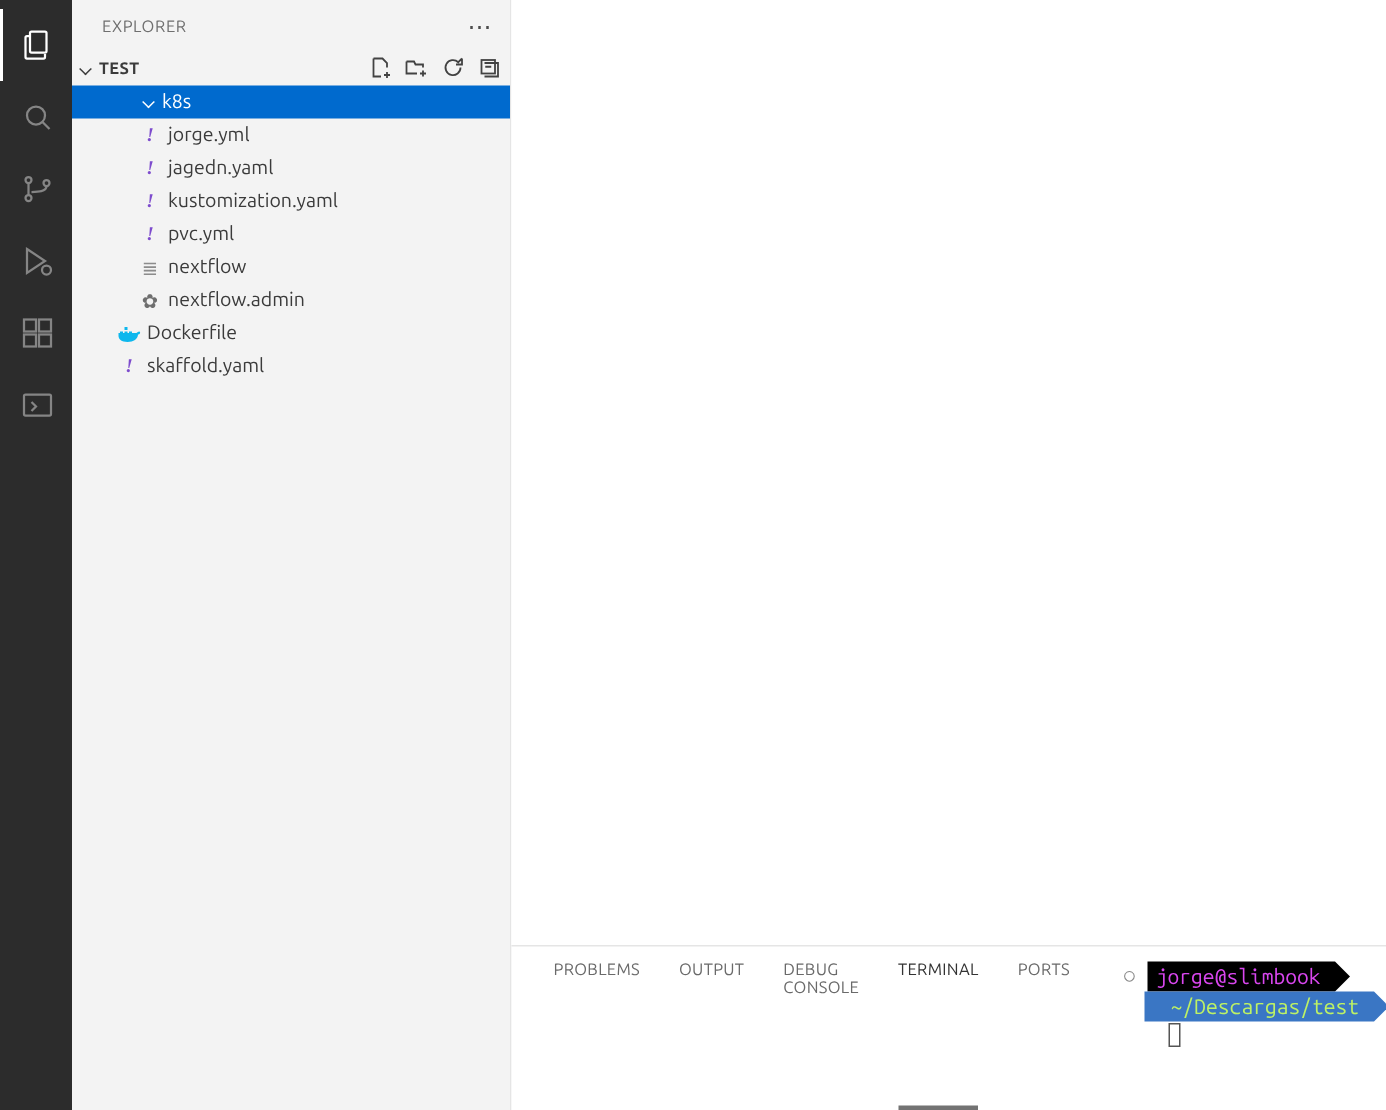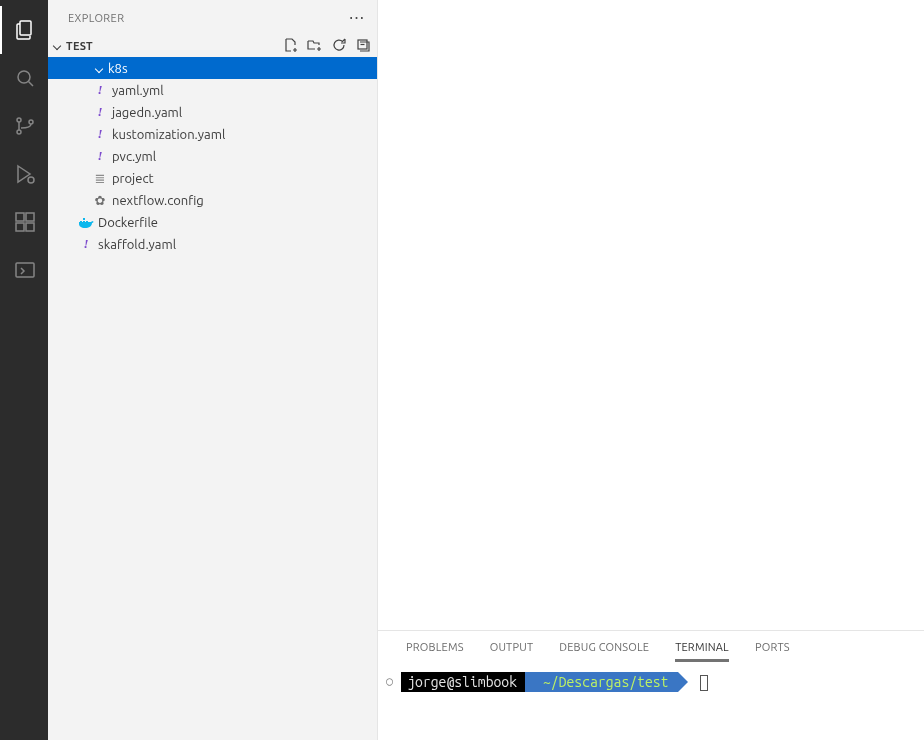--- a/index.html
+++ b/index.html
@@ -109,21 +109,21 @@
   .editor-area {
     flex: 1;
     background: #fff;
   }
 
   
   .panel {
     height: 110px;
     border-top: 1px solid #e5e5e5;
     display: flex;
-    flex-direction: column;
+    flex-direction: row;
   }
   .panel-tabs {
     display: flex;
     gap: 26px;
     padding: 10px 28px 0 28px;
     font-size: 11px;
     letter-spacing: 0.2px;
     color: #6a6a6a;
   }
   .panel-tab { padding-bottom: 6px; cursor:pointer; }
@@ -134,21 +134,21 @@
     padding: 10px 8px 10px 8px;
     font-family: "Ubuntu Mono","DejaVu Sans Mono",Menlo,Consolas,monospace;
     font-size: 14px;
     display:flex;
     align-items:flex-start;
     gap:8px;
   }
   .terminal .dot { color:#8a8a8a; font-size:12px; margin-top:2px;}
   .prompt-seg {
     background:#000;
-    color:#e5e5e5;
+    color:#d946ef;
     padding: 0 10px 0 6px;
     position:relative;
     height:20px;
     line-height:20px;
     display:inline-block;
   }
   .prompt-seg::after{
     content:"";
     position:absolute;
     right:-10px; top:0;
@@ -280,46 +280,46 @@
   </div>
 
   <div class="tree" id="tree">
       <div class="tree-row indent-1 selected">
         <span class="chevron"><span class="chev"></span></span>
         <span>k8s</span>
       </div>
       <div class="tree-row indent-2">
         <span class="chevron"></span>
         <span class="icon yaml-icon">!</span>
-        <span>yaml.yml</span>
+        <span>jorge.yml</span>
       </div>
       <div class="tree-row indent-2">
         <span class="chevron"></span>
         <span class="icon yaml-icon">!</span>
         <span>jagedn.yaml</span>
       </div>
       <div class="tree-row indent-2">
         <span class="chevron"></span>
         <span class="icon yaml-icon">!</span>
         <span>kustomization.yaml</span>
       </div>
       <div class="tree-row indent-2">
         <span class="chevron"></span>
         <span class="icon yaml-icon">!</span>
         <span>pvc.yml</span>
       </div>
       <div class="tree-row indent-2">
         <span class="chevron"></span>
         <span class="icon txt-icon">≣</span>
-        <span>project</span>
+        <span>nextflow</span>
       </div>
       <div class="tree-row indent-2">
         <span class="chevron"></span>
         <span class="icon gear-icon">✿</span>
-        <span>nextflow.config</span>
+        <span>nextflow.admin</span>
       </div>
       <div class="tree-row indent-1">
         <span class="chevron"></span>
         <span class="icon docker-icon">
           <svg class="mini-svg" viewBox="0 0 16 16" fill="currentColor">
             <rect x="2" y="7" width="2" height="2"></rect>
             <rect x="5" y="7" width="2" height="2"></rect>
             <rect x="8" y="7" width="2" height="2"></rect>
             <rect x="5" y="4" width="2" height="2"></rect>
             <path d="M1 10c0 2 2 4 6 4s7-2 7-5c1 0 2-1 1-2-1 0-2 1-2 1H1z"></path>

